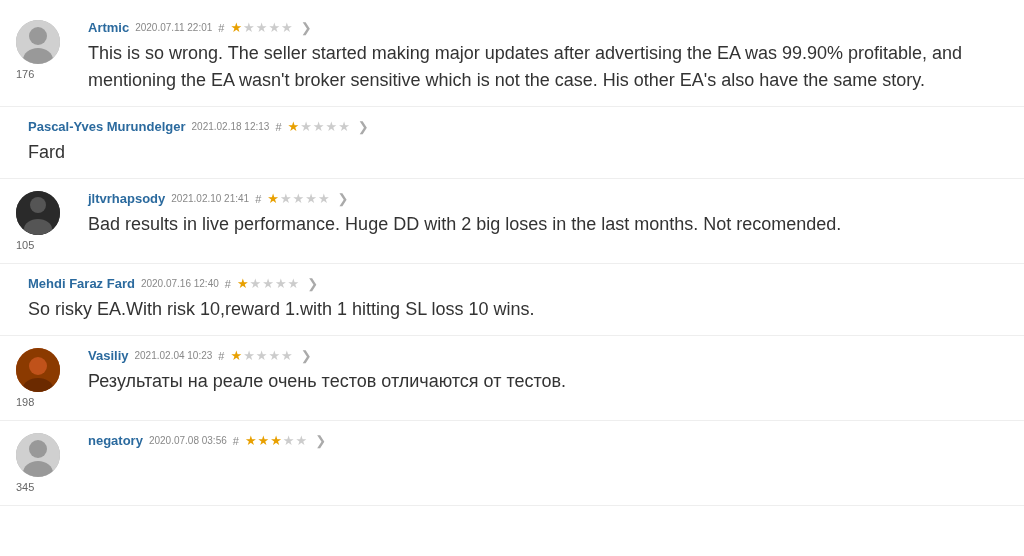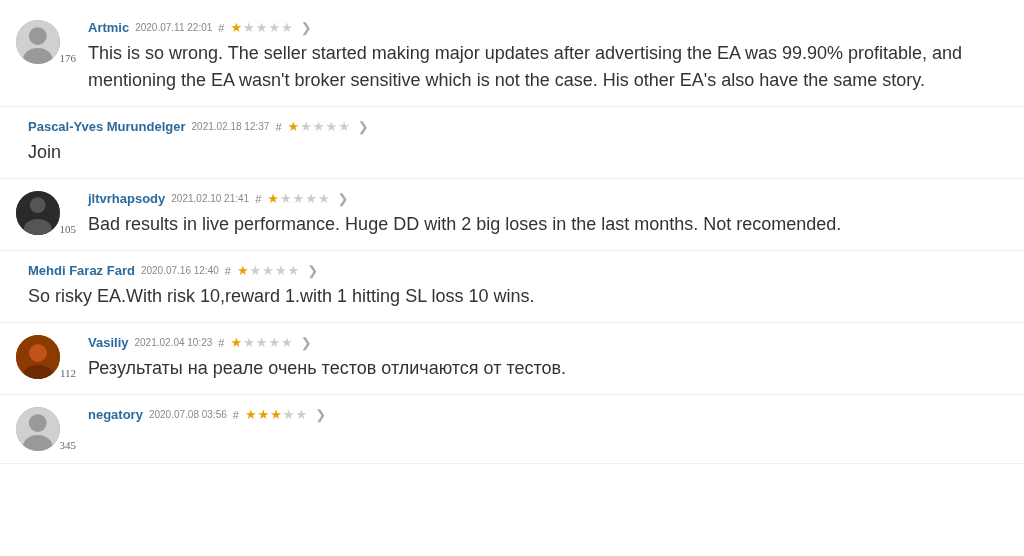--- a/index.html
+++ b/index.html
@@ -15,25 +15,24 @@
       padding: 8px 0;
     }
     .review-item {
       display: flex;
       align-items: flex-start;
       padding: 12px 16px;
       border-bottom: 1px solid #eee;
     }
     .avatar-col {
       display: flex;
-      flex-direction: row;
-      align-items: flex-end;
+      flex-direction: column;
+      align-items: flex-start;
       width: 60px;
       flex-shrink: 0;
-      font-family: Liberation Serif, serif;
     }
     .avatar {
       width: 44px;
       height: 44px;
       border-radius: 50%;
       background: #ccc;
       overflow: hidden;
       display: flex;
       align-items: center;
       justify-content: center;
@@ -135,33 +134,33 @@
       </div>
       <div class="review-text">
           <div>This is so wrong. The seller started making major updates after advertising the EA was 99.90% profitable, and mentioning the EA wasn't broker sensitive which is not the case. His other EA's also have the same story.</div>
         </div>
     </div>
   </div>
     <div class="review-item">
     <div class="review-body">
       <div class="review-header">
         <span class="reviewer-name">Pascal-Yves Murundelger</span>
-        <span class="review-date">2021.02.18 12:37</span>
-        <span class="review-hash">#</span>
-        <span class="stars">
-            <span class="star filled">★</span>
-            <span class="star ">★</span>
-            <span class="star ">★</span>
-            <span class="star ">★</span>
-            <span class="star ">★</span>
-          </span>
-        <span class="share-icon">❯</span>
-      </div>
-      <div class="review-text">
-          <div>Join</div>
+        <span class="review-date">2021.02.18 12:13</span>
+        <span class="review-hash">#</span>
+        <span class="stars">
+            <span class="star filled">★</span>
+            <span class="star ">★</span>
+            <span class="star ">★</span>
+            <span class="star ">★</span>
+            <span class="star ">★</span>
+          </span>
+        <span class="share-icon">❯</span>
+      </div>
+      <div class="review-text">
+          <div>Fard</div>
         </div>
     </div>
   </div>
     <div class="review-item">
     <div class="avatar-col">
       <div class="avatar avatar-dark">
       <svg viewBox="0 0 44 44" xmlns="http://www.w3.org/2000/svg">
         <rect width="44" height="44" fill="#2a2a2a"></rect>
         <circle cx="22" cy="14" r="8" fill="#555"></circle>
         <ellipse cx="22" cy="38" rx="14" ry="10" fill="#555"></ellipse>
@@ -210,21 +209,21 @@
   </div>
     <div class="review-item">
     <div class="avatar-col">
       <div class="avatar avatar-orange">
       <svg viewBox="0 0 44 44" xmlns="http://www.w3.org/2000/svg">
         <rect width="44" height="44" fill="#8b3a00"></rect>
         <circle cx="22" cy="18" r="9" fill="#c0521a"></circle>
         <ellipse cx="22" cy="40" rx="15" ry="10" fill="#6b2a00"></ellipse>
       </svg>
     </div>
-      <span class="avatar-count">112</span>
+      <span class="avatar-count">198</span>
     </div>
     <div class="review-body">
       <div class="review-header">
         <span class="reviewer-name">Vasiliy</span>
         <span class="review-date">2021.02.04 10:23</span>
         <span class="review-hash">#</span>
         <span class="stars">
             <span class="star filled">★</span>
             <span class="star ">★</span>
             <span class="star ">★</span>

